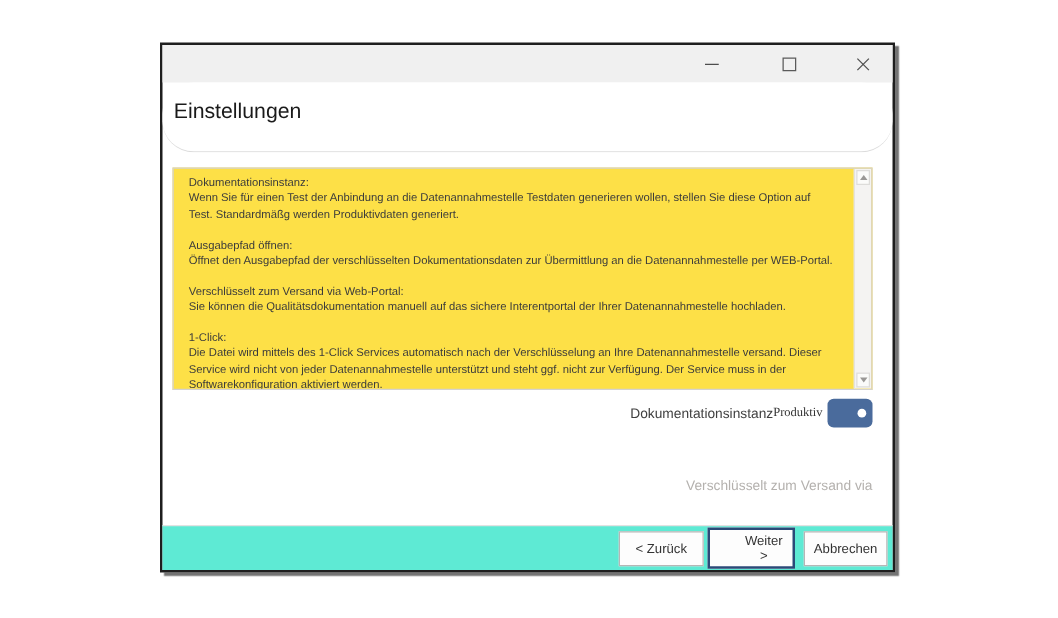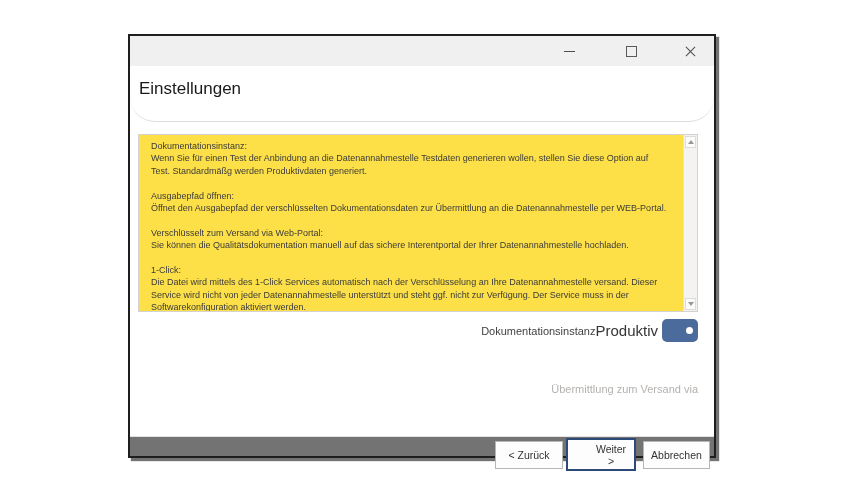--- a/index.html
+++ b/index.html
@@ -37,29 +37,29 @@
   .scrollbtn.up{top:1px;} .scrollbtn.down{bottom:1px;}
   .tri-up{width:0;height:0;border-left:3px solid transparent;border-right:3px solid transparent;
            border-bottom:4px solid #9a9896;}
   .tri-down{width:0;height:0;border-left:3px solid transparent;border-right:3px solid transparent;
            border-top:4px solid #9a9896;}
   
   .setting-row{position:absolute;left:8px;width:560px;height:23px;display:flex;
            align-items:center;justify-content:flex-end;}
   .setting-row .label{font-size:11px;color:#3f3f3f;}
   .setting-row .right{display:flex;align-items:center;}
-  .setting-row .value{font-size:15px;color:#343434;margin-right:4px;}
+  .setting-row .value{font-size:10px;color:#343434;margin-right:4px;font-family:Liberation Serif, serif;}
   .toggle{position:relative;width:36px;height:23px;border-radius:5px;box-sizing:border-box;}
   .toggle.on{background:#4a6b9c;}
   .toggle.on .knob{position:absolute;right:5px;top:8px;width:7px;height:7px;border-radius:50%;background:#ffffff;}
   .toggle.off{background:#fdfdfc;border:1px solid #c9c7c5;}
   .toggle.off .knob{position:absolute;left:5px;top:7px;width:7px;height:7px;border-radius:50%;background:#b6b3b0;}
   .row-disabled .label,.row-disabled .value{color:#b4b1ae;}
   
-  .footer{position:absolute;left:0;right:0;bottom:0;height:20px;background:#737373;
+  .footer{position:absolute;left:0;right:0;bottom:0;height:36px;background:#5eead4;
           border-top:1px solid #e2e2e2;box-sizing:border-box;}
   .btn{position:absolute;background:#fdfdfd;border:1px solid #b6b6b6;box-sizing:border-box;
        font-size:10.5px;color:#333;display:flex;align-items:center;justify-content:center;
        font-family:"Liberation Sans",sans-serif;}
   .btn.back{left:365px;top:4px;width:68px;height:28px;}
   .btn.next{left:436px;top:1px;width:70px;height:33px;border:2px solid #2b4a78;padding-left:26px;}
   .btn.cancel{left:513px;top:4px;width:67px;height:28px;}
 </style>
 </head>
 <body>
@@ -113,21 +113,21 @@
       <span class="right">
         <span class="value">Produktiv</span>
         <span class="toggle on">
           <span class="knob"></span>
         </span>
       </span>
     </div>
 
 
     <div class="setting-row row-disabled" style="top:341px;">
-      <span class="label">Übermittlung zum Versand via</span>
+      <span class="label">Verschlüsselt zum Versand via</span>
     </div>
 
     <div class="footer">
       <button class="btn back">&lt; Zurück</button>
       <button class="btn next">Weiter &gt;</button>
       <button class="btn cancel">Abbrechen</button>
     </div>
 
   </div>
 </div>

